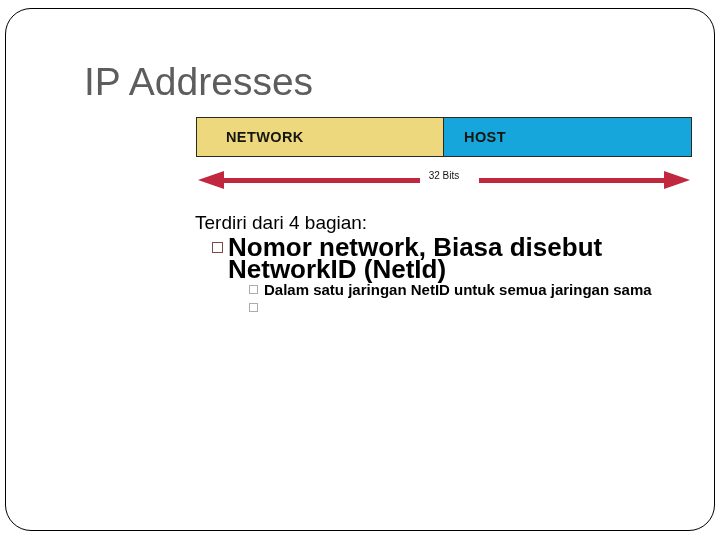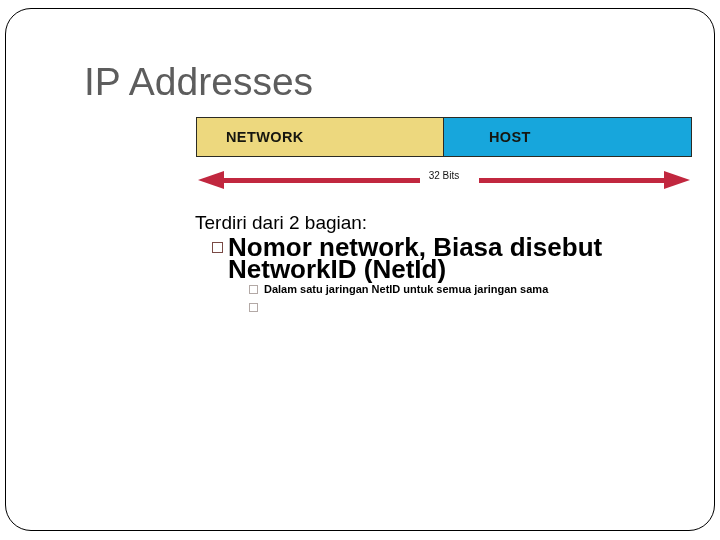--- a/index.html
+++ b/index.html
@@ -83,21 +83,21 @@
     width: 247px;
     background: #edd87e;
     justify-content: flex-start;
     padding-left: 29px;
   }
   #seg-host {
     width: 249px;
     background: #17a6dc;
     border-left: 1.6px solid #2b2b24;
     justify-content: flex-start;
-    padding-left: 45px;
+    padding-left: 20px;
   }
 
   
   #arrow-row {
     position: absolute;
     left: 0;
     top: 48px;
     width: 496px;
     height: 30px;
   }
@@ -169,21 +169,21 @@
     top: 4.5px;
     width: 11px;
     height: 11px;
     box-sizing: border-box;
     border: 1.7px solid #7a4a45;
     background: transparent;
   }
 
   .lvl2 {
     position: relative;
-    font-size: 11px;
+    font-size: 15px;
     line-height: 17.5px;
     color: #000000;
     font-weight: 700;
     margin: 0 0 1px 0;
     padding-left: 69px;
   }
   .lvl2 .bullet {
     position: absolute;
     left: 54px;
     top: 3.5px;
@@ -219,21 +219,21 @@
       <div class="arrow-line" id="arrow-line-left" style="background: rgb(193, 39, 63);"></div>
       <div id="bits-label">32 Bits</div>
       <div class="arrow-line" id="arrow-line-right" style="background: rgb(193, 39, 63);"></div>
       <div class="arrow-head" id="arrow-head-right" style="border-left-color: rgb(193, 39, 63);"></div>
     </div>
 
   </div>
 
   <div id="body">
 
-    <p class="lvl0">Terdiri dari 2 bagian:</p>
+    <p class="lvl0">Terdiri dari 4 bagian:</p>
 
     <p class="lvl1">
       <span class="bullet" style="border-color: rgb(122, 74, 69);"></span>
       <span>Nomor network, Biasa disebut NetworkID (NetId)</span>
     </p>
 
     <p class="lvl2">
       <span class="bullet" style="border-color: rgb(179, 169, 166);"></span>
       <span>Dalam satu jaringan NetID untuk semua jaringan sama</span>
     </p>

